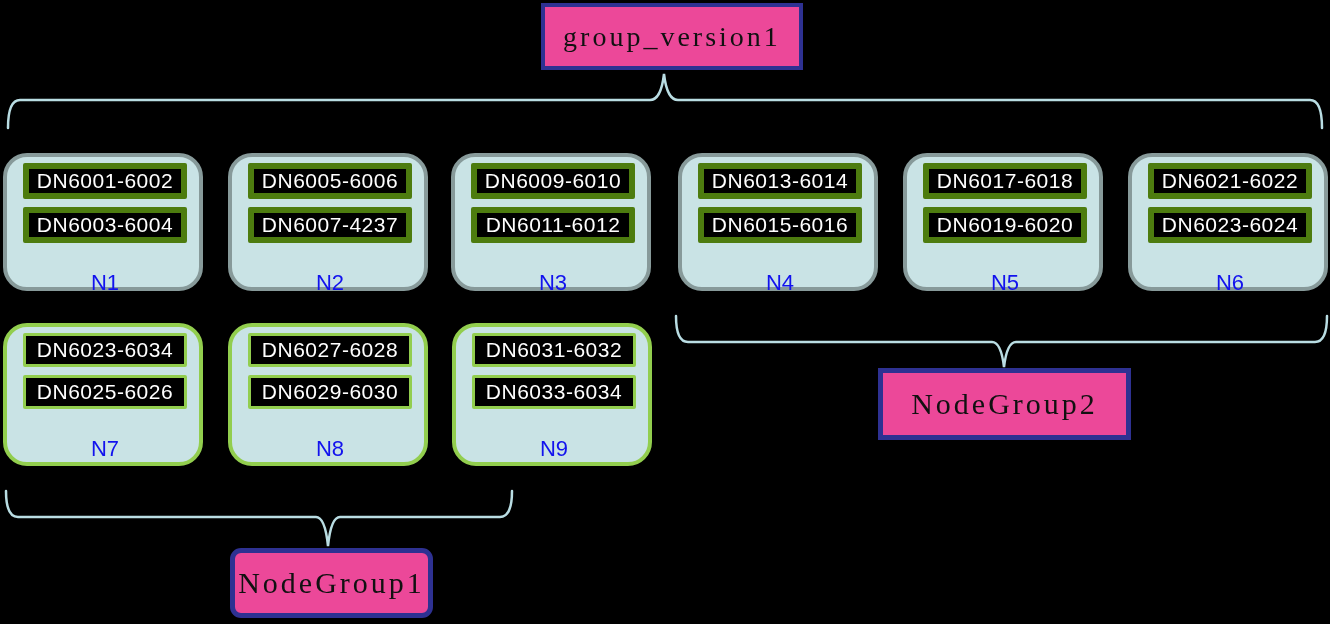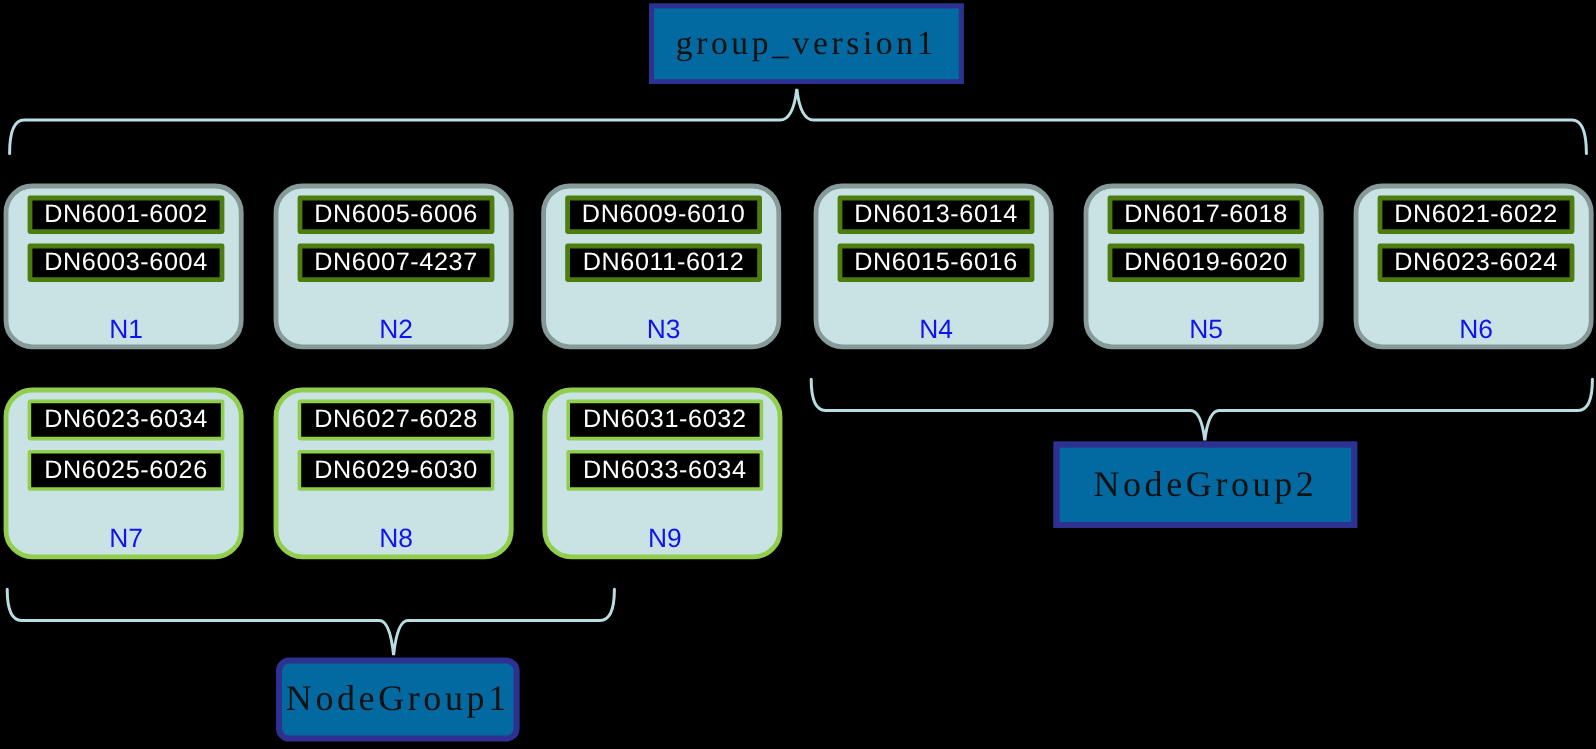--- a/index.html
+++ b/index.html
@@ -5,21 +5,21 @@
   html,body{margin:0;padding:0;}
   body{
     width:1330px;height:624px;position:relative;overflow:hidden;
     background:#000000;
     font-family:"Liberation Sans","DejaVu Sans",sans-serif;
   }
   .stage{position:absolute;left:0;top:0;width:1330px;height:624px;}
 
   
   .labelbox{
-    position:absolute;background:#0369a1;border:4px solid #2e3192;
+    position:absolute;background:#ec4899;border:4px solid #2e3192;
     box-sizing:border-box;display:flex;align-items:center;justify-content:center;
     font-family:"Liberation Serif","DejaVu Serif",serif;color:#111111;
   }
   .labelbox.title{left:541px;top:3px;width:262px;height:67px;font-size:28px;letter-spacing:3px;}
   .labelbox.ng1{left:230px;top:548px;width:203px;height:70px;border-width:5px;font-size:30px;letter-spacing:3px;border-radius:11px;}
   .labelbox.ng2{left:878px;top:368px;width:253px;height:72px;border-width:5px;font-size:30px;letter-spacing:3px;}
 
   
   .node{
     position:absolute;width:200px;box-sizing:border-box;
@@ -28,21 +28,21 @@
     padding:6px 12px 0 16px;
   }
   .node.gray{height:138px;border:4px solid #879a9a;}
   .node.green{height:143px;border:4px solid #92ce4e;}
   .dn{
     height:39px;box-sizing:border-box;margin-bottom:8px;border-radius:2px;
     background:#000000;color:#ffffff;
     display:flex;align-items:center;justify-content:center;
     font-size:21px;letter-spacing:0.5px;
   }
-  .node.gray .dn{border:4px solid #4d7c0f;}
+  .node.gray .dn{border:6px solid #4d7c0f;}
   .node.green .dn{border:3px solid #92ce4e;}
   .nlabel{
     text-align:center;color:#1212ee;font-size:22px;line-height:26px;margin-top:19px;
   }
 
   svg.braces{position:absolute;left:0;top:0;pointer-events:none;}
   svg.braces path{fill:none;stroke:#b9dde3;stroke-width:2.5;stroke-linecap:round;}
 </style>
 </head>
 <body>

